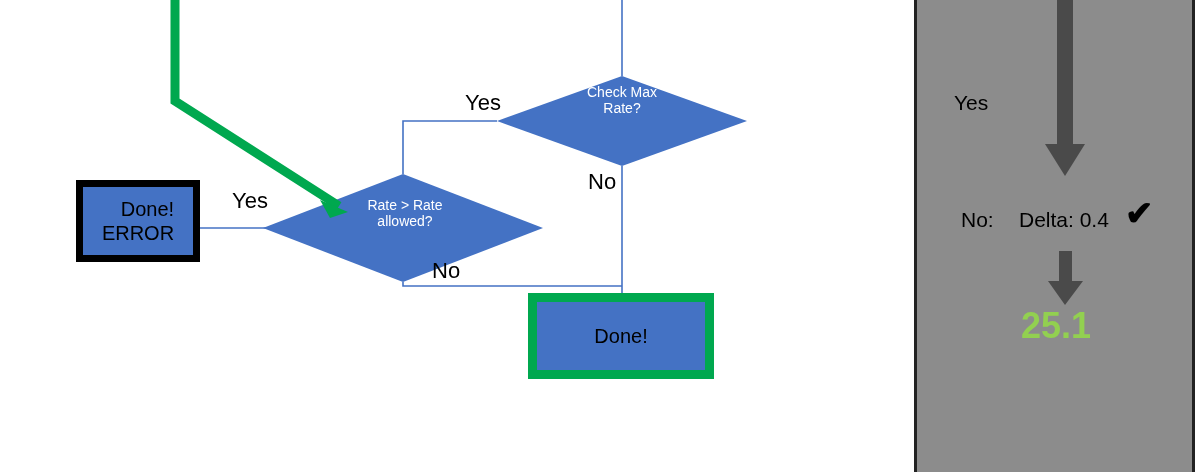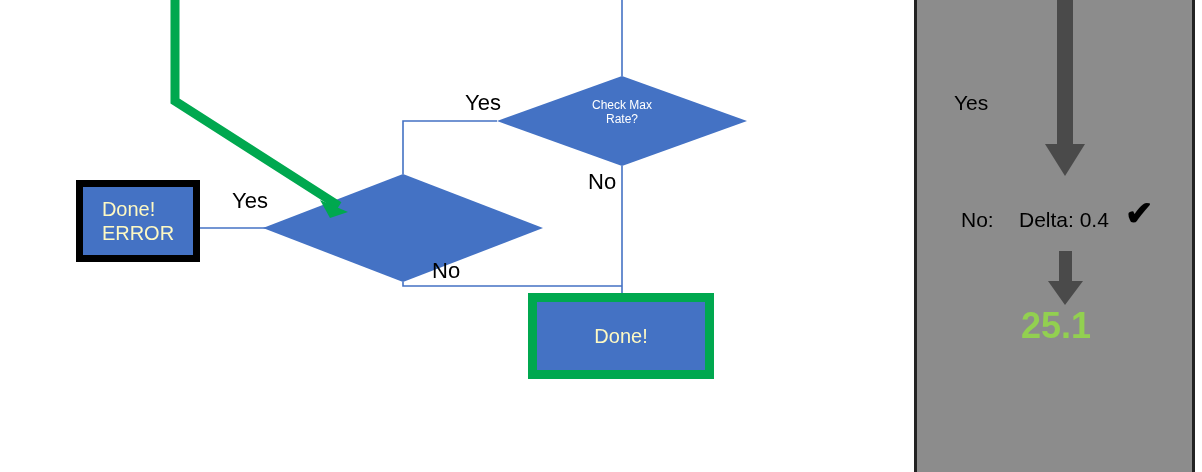--- a/index.html
+++ b/index.html
@@ -43,22 +43,22 @@
   }
 
   
   .proc-box {
     position: absolute;
     background: #4472C4;
     box-sizing: border-box;
     display: flex;
     align-items: center;
     justify-content: center;
-    color: #fef9c3;
-    text-align: left;
+    color: #000000;
+    text-align: right;
     line-height: 1.2;
     white-space: pre-line;
   }
   #box-error {
     left: 76px;
     top: 180px;
     width: 124px;
     height: 82px;
     border: 7px solid #000000;
     font-size: 20px;
@@ -86,23 +86,23 @@
 
   
   #txt-rate {
     left: 333px;
     top: 197px;
     width: 144px;
     font-size: 14px;
   }
   #txt-maxrate {
     left: 556px;
-    top: 99px;
+    top: 84px;
     width: 132px;
-    font-size: 12px;
+    font-size: 14px;
   }
 
   
   #gray-panel {
     position: absolute;
     left: 914px;
     top: 0;
     width: 281px;
     height: 472px;
     background: #8c8c8c;
@@ -160,20 +160,22 @@
       <polygon points="403,174 543,228 403,282 263,228" fill="#4472C4"></polygon>
 
       <g>
         <path d="M 175,-4 L 175,101 L 339,206" stroke="#00A84F" stroke-width="9" fill="none" stroke-linecap="butt" stroke-linejoin="miter"></path>
         <polygon points="348,212 320,200 330,218" fill="#00A84F"></polygon>
       </g>
     </svg>
 
     <div class="node-label" id="txt-maxrate">Check Max
 Rate?</div>
+    <div class="node-label" id="txt-rate">Rate &gt; Rate
+allowed?</div>
 
     <div class="proc-box" id="box-error">Done!
 ERROR</div>
     <div class="proc-box" id="box-done">Done!</div>
 
     <div class="edge-label" id="lbl-yes-error">Yes</div>
     <div class="edge-label" id="lbl-yes-max">Yes</div>
     <div class="edge-label" id="lbl-no-max">No</div>
     <div class="edge-label" id="lbl-no-rate">No</div>
   </div>

